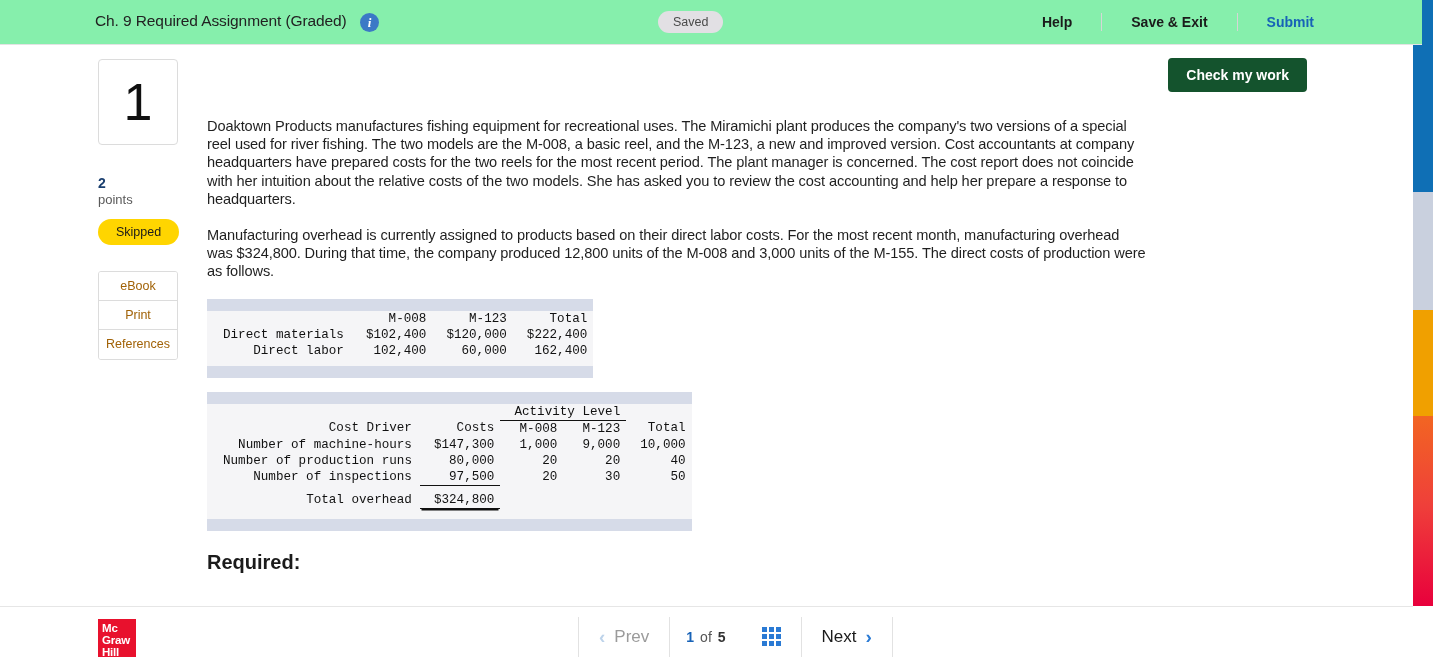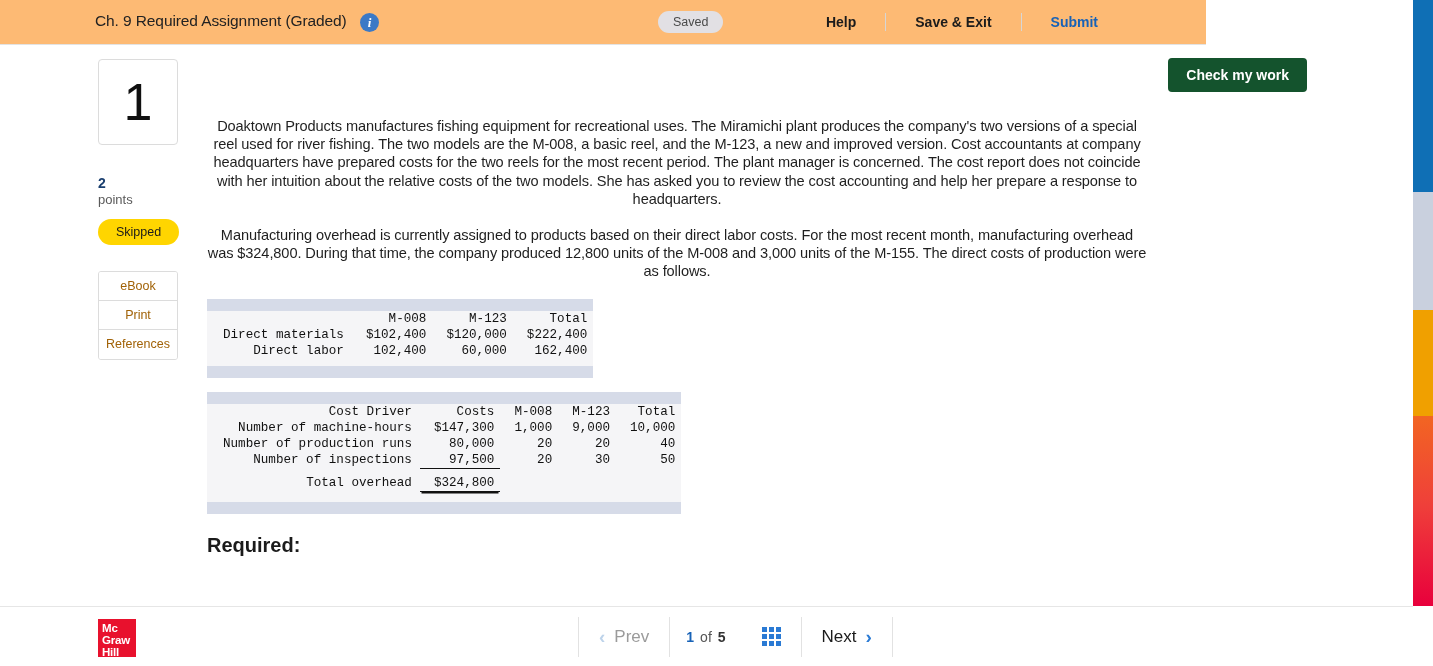--- a/index.html
+++ b/index.html
@@ -48,23 +48,23 @@
     direction: rtl;
     z-index: 1;
   }
   .bg-tab.t1 { top: 89px; }
   .bg-tab.t2 { top: 425px; }
 
   
   .header {
     position: absolute;
     top: 0; left: 0;
-    width: 1206px;
+    width: 1422px;
     height: 45px;
-    background: #fdba74;
+    background: #86efac;
     border-bottom: 1px solid #e3e3e3;
     z-index: 5;
   }
   .header-title {
     position: absolute;
     left: 95px;
     top: 12px;
     font-size: 15.5px;
     color: #222222;
     letter-spacing: -0.1px;
@@ -184,21 +184,20 @@
     left: 207px;
     top: 72px;
     width: 940px;
   }
   .para {
     font-size: 14.6px;
     line-height: 18.2px;
     color: #1f1f1f;
     margin: 0 0 18px 0;
     letter-spacing: -0.1px;
-    text-align: center;
   }
   .required-hd {
     font-size: 20px;
     font-weight: bold;
     color: #1b1b1b;
     margin-top: 20px;
   }
 
   
   .acct-table {
@@ -390,20 +389,26 @@
       </div>
 
 
       <div class="acct-wrap">
         <table class="acct-table">
           <tbody>
               <tr>
             <td colspan="5" class="band-top"></td>
           </tr>
           <tr class="hdr-row">
+            <td class="lbl"></td>
+            <td class="num"></td>
+            <td class="num rule-under-hdr" colspan="2" style="text-align:center;">Activity Level</td>
+            <td class="num"></td>
+          </tr>
+          <tr class="hdr-row">
             <td class="lbl">Cost Driver</td>
             <td class="num">Costs</td>
             <td class="num">M-008</td>
             <td class="num">M-123</td>
             <td class="num">Total</td>
           </tr>
           <tr>
             <td class="lbl">Number of machine-hours</td>
             <td class="num">$147,300</td>
             <td class="num">1,000</td>

